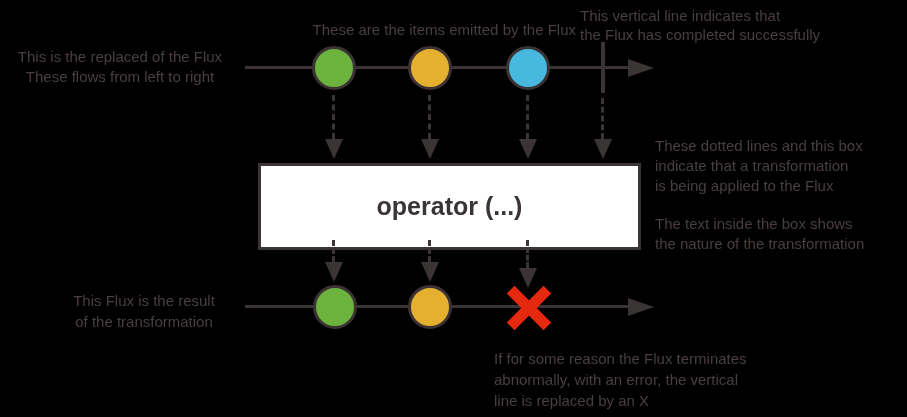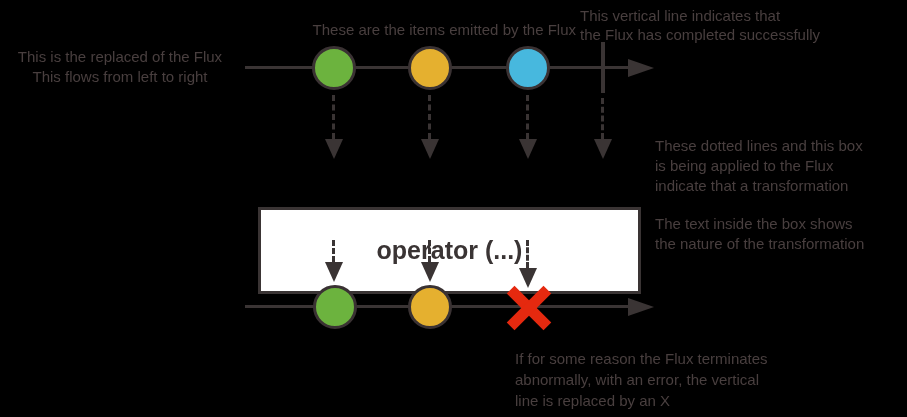--- a/index.html
+++ b/index.html
@@ -57,21 +57,21 @@
     border-right: 9px solid transparent;
     border-top: 20px solid var(--line, #3a3434);
   }
   .op-box {
     position: absolute;
     left: 258px; top: 163px;
     width: 383px; height: 87px;
     box-sizing: border-box;
     background: var(--box-fill, #fff);
     border: 3px solid var(--line, #3a3434);
-    display: flex; align-items: center; justify-content: center; margin-top: 44px;
+    display: flex; align-items: center; justify-content: center;
   }
   .op-box .op-label {
     color: var(--box-text, #3a3434);
     font-size: 25px;
     font-weight: bold;
   }
   .error-x {
     position: absolute;
     left: 508px; top: 287px;
     width: 41px; height: 41px;
@@ -85,21 +85,21 @@
   .error-x .bar.a { transform: translate(-50%,-50%) rotate(45deg); }
   .error-x .bar.b { transform: translate(-50%,-50%) rotate(-45deg); }
 </style>
 </head>
 <body>
 
 <div id="canvas">
 
   <div class="note center" style="left:6px; top:47px; width:228px;">
     <div>This is the replaced of the Flux</div>
-    <div>This flows from left to right</div>
+    <div>These flows from left to right</div>
   </div>
 
   <div class="note center" style="left:280px; top:20px; width:296px;text-align:right;">
     <div>These are the items emitted by the Flux</div>
   </div>
 
   <div class="note" style="left:580px; top:6px; line-height:19px;">
     <div>This vertical line indicates that</div>
     <div>the Flux has completed successfully</div>
   </div>
@@ -119,44 +119,48 @@
   <div class="arrow-down" style="left:519px; top:139px;"></div>
   <div class="dash" style="left:601px; top:98px; height:41px;"></div>
   <div class="arrow-down" style="left:594px; top:139px;"></div>
 
   <div class="op-box">
     <span class="op-label">operator (...)</span>
   </div>
 
   <div class="note" style="left:655px; top:136px;">
     <div>These dotted lines and this box</div>
+    <div>indicate that a transformation</div>
     <div>is being applied to the Flux</div>
-    <div>indicate that a transformation</div>
   </div>
   <div class="note" style="left:655px; top:214px;">
     <div>The text inside the box shows</div>
     <div>the nature of the transformation</div>
   </div>
 
   <div class="dash" style="left:332px; top:240px; height:22px;"></div>
   <div class="arrow-down" style="left:325px; top:262px;"></div>
   <div class="dash" style="left:428px; top:240px; height:22px;"></div>
   <div class="arrow-down" style="left:421px; top:262px;"></div>
   <div class="dash" style="left:526px; top:240px; height:28px;"></div>
   <div class="arrow-down" style="left:519px; top:268px;"></div>
 
+  <div class="note center" style="left:34px; top:290px; width:220px; line-height:21px;">
+    <div>This Flux is the result</div>
+    <div>of the transformation</div>
+  </div>
 
   <div class="tl-line" style="left:245px; top:305px; width:384px;"></div>
   <div class="arrow-right" style="left:628px; top:298px;"></div>
   <div class="marble green" style="left:313px; top:285px;"></div>
   <div class="marble yellow" style="left:408px; top:285px;"></div>
   <div class="error-x">
     <div class="bar a"></div>
     <div class="bar b"></div>
   </div>
 
-  <div class="note" style="left:515px; top:348px; line-height:21px;">
+  <div class="note" style="left:494px; top:348px; line-height:21px;">
     <div>If for some reason the Flux terminates</div>
     <div>abnormally, with an error, the vertical</div>
     <div>line is replaced by an X</div>
   </div>
 
 </div>
 
 </body></html>

